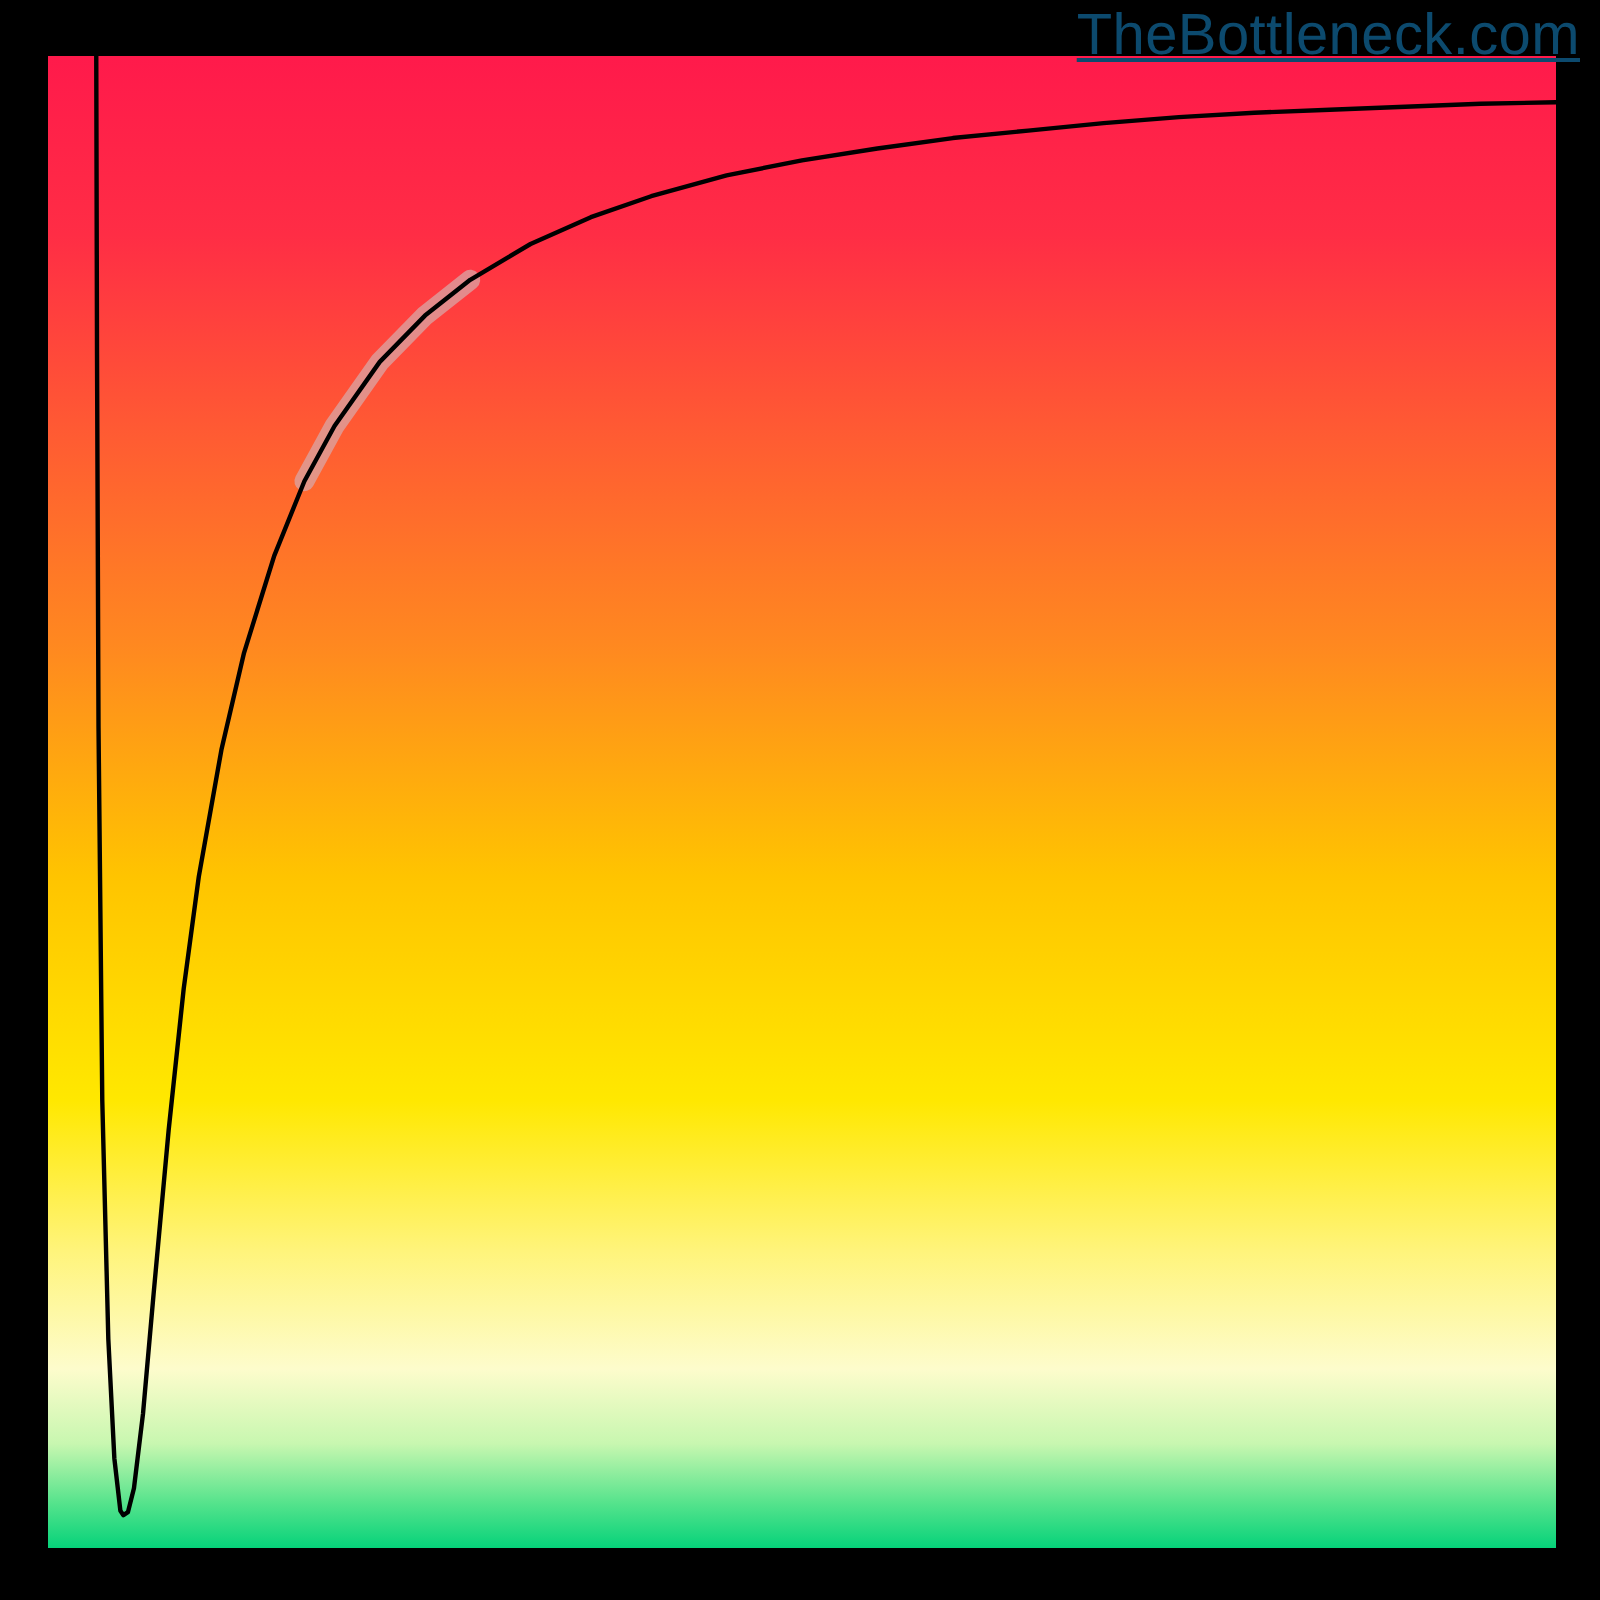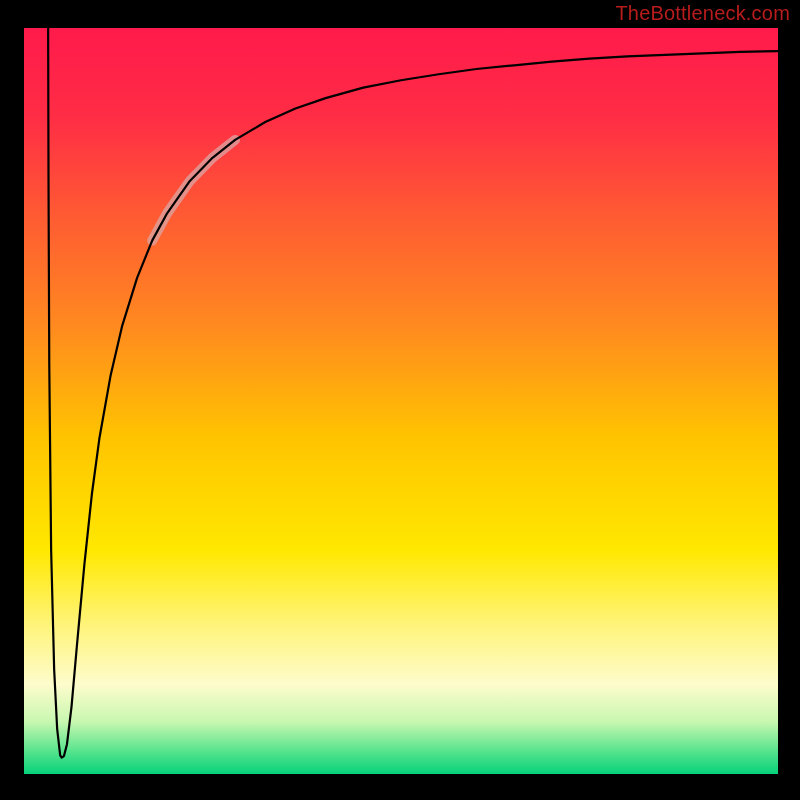--- a/index.html
+++ b/index.html
@@ -10,26 +10,27 @@
   }
   .chart-container {
     position: relative;
     width: 800px;
     height: 800px;
   }
   .watermark {
     position: absolute;
     top: 2px;
     right: 10px;
-    color: #b91c1c;
-    font-size: 20px;
+    color: #0c4a6e;
+    font-size: 29px;
     font-weight: 500;
     letter-spacing: 0.2px;
     z-index: 5;
     user-select: none;
+    text-decoration: underline;
   }
   svg {
     display: block;
   }
 </style>
 </head>
 <body>
 
 <div class="chart-container">
   <div class="watermark">TheBottleneck.com</div>

